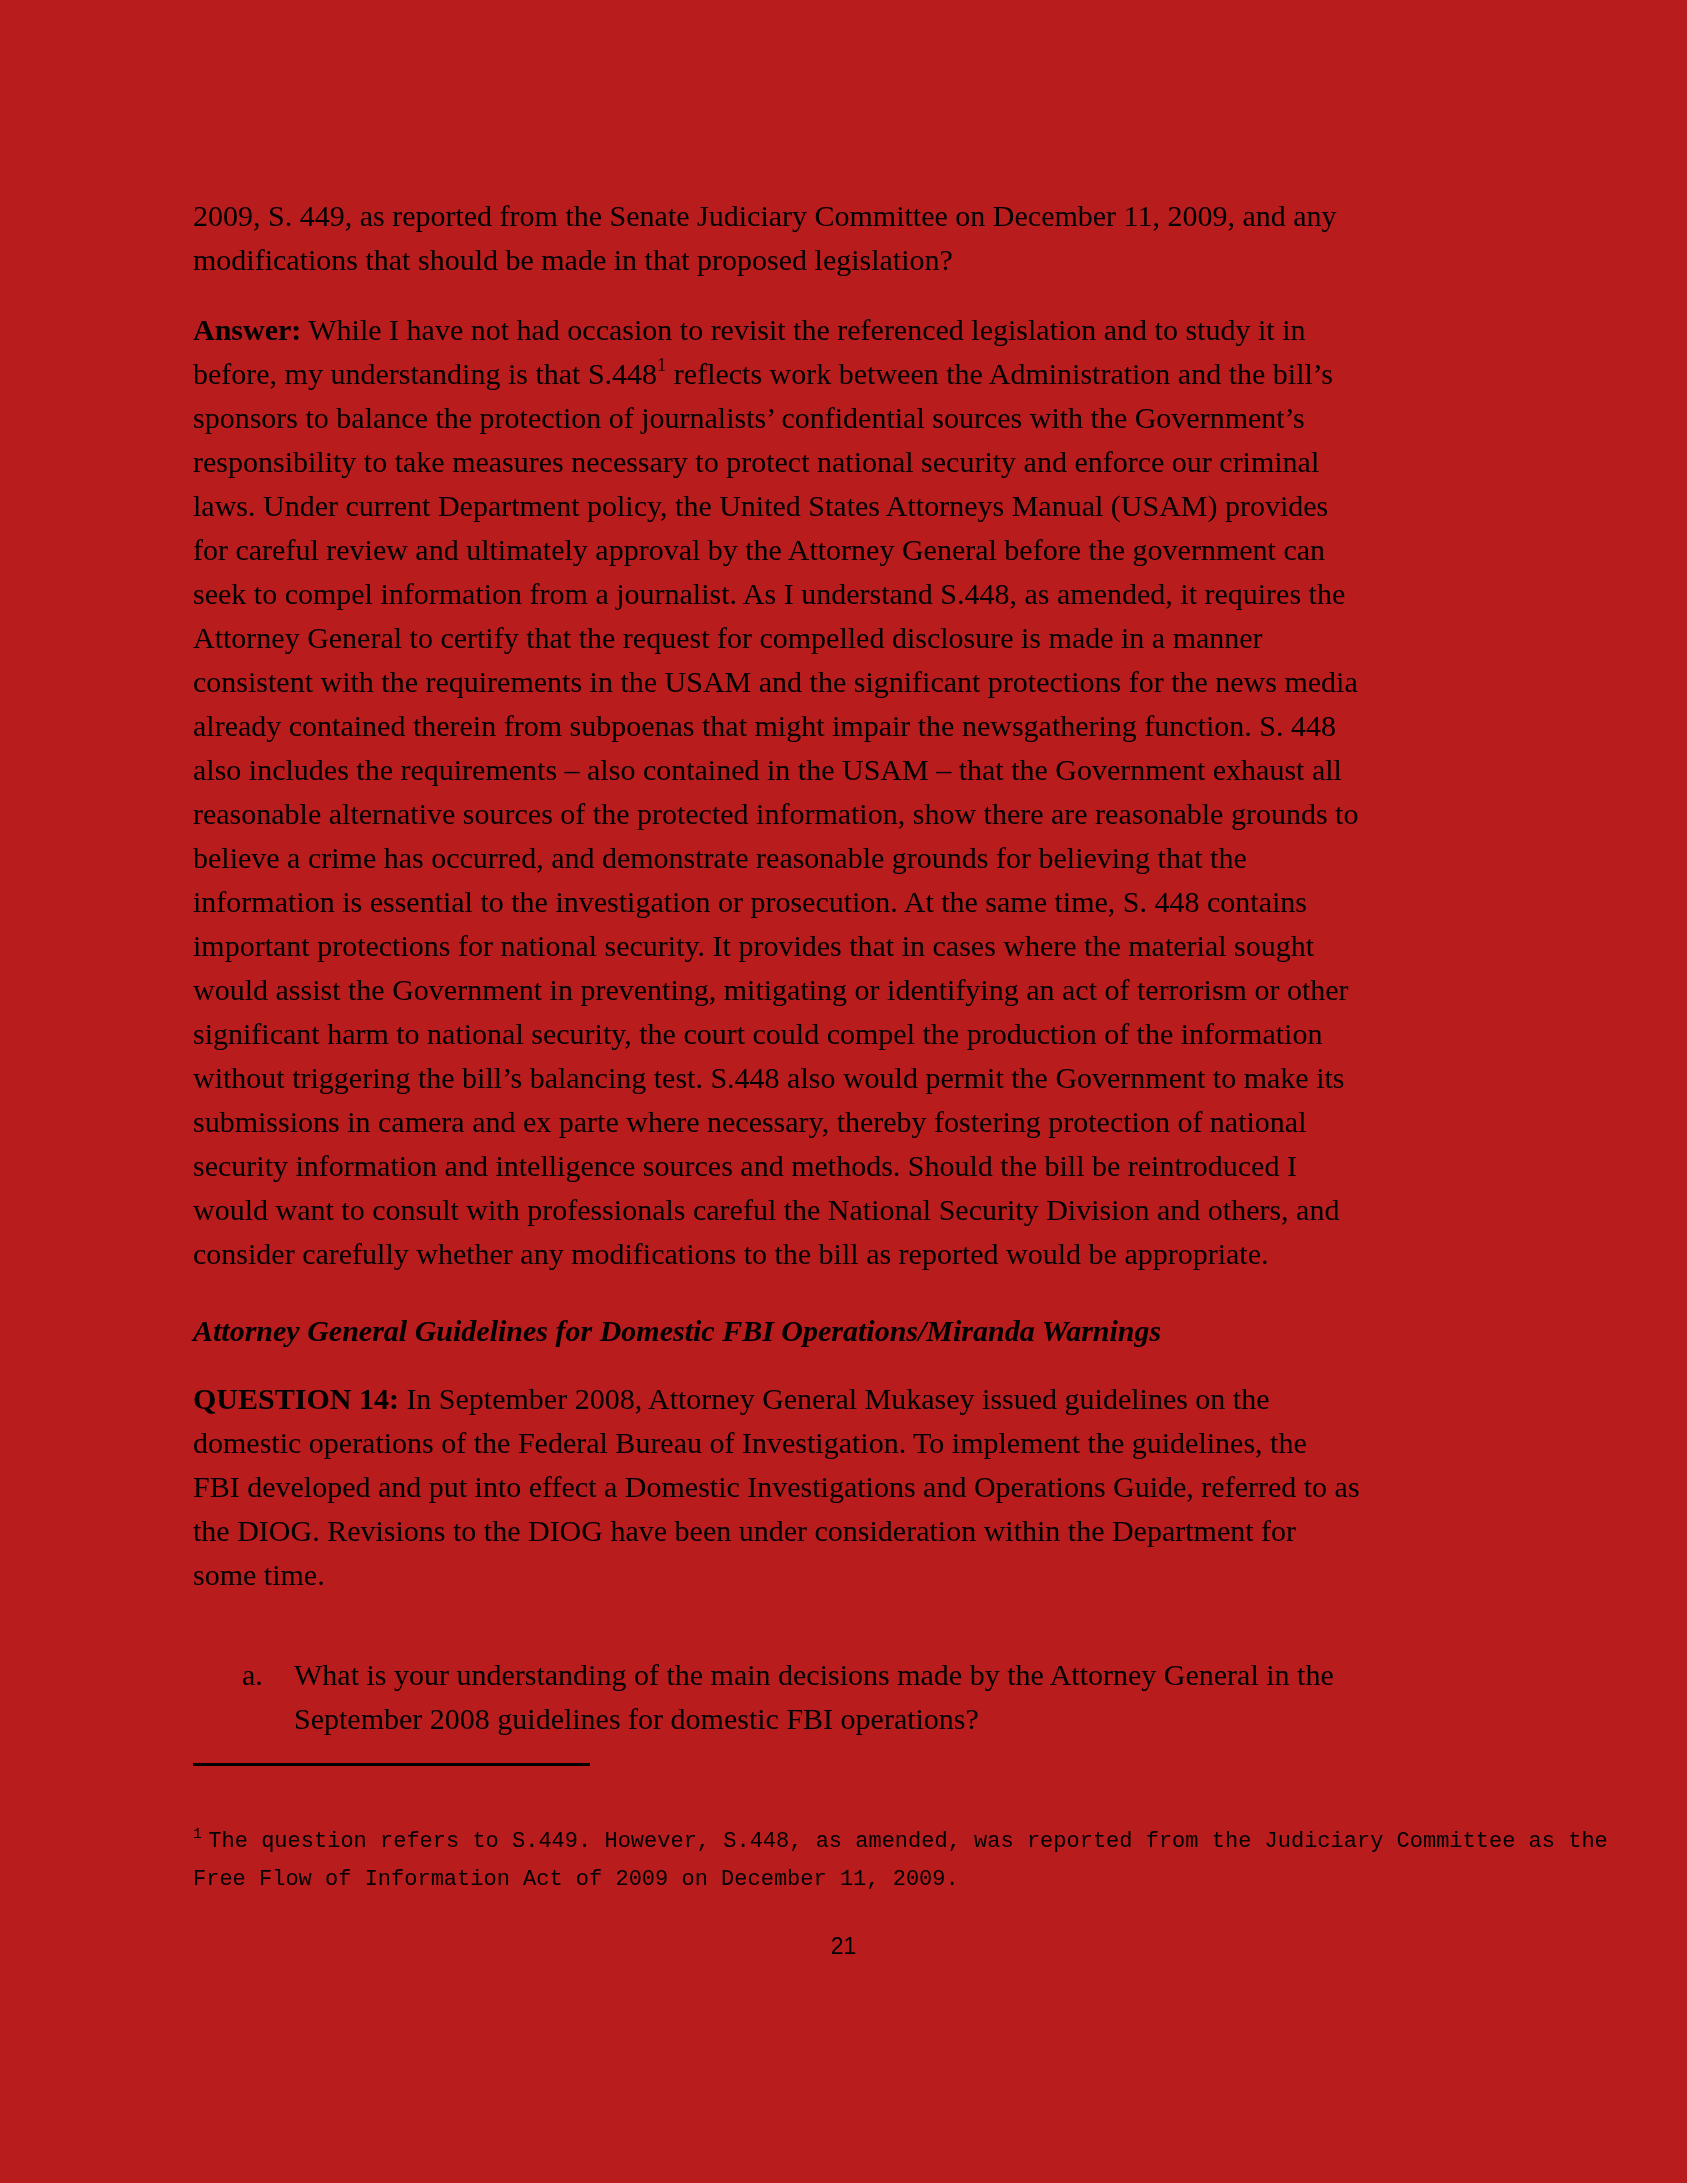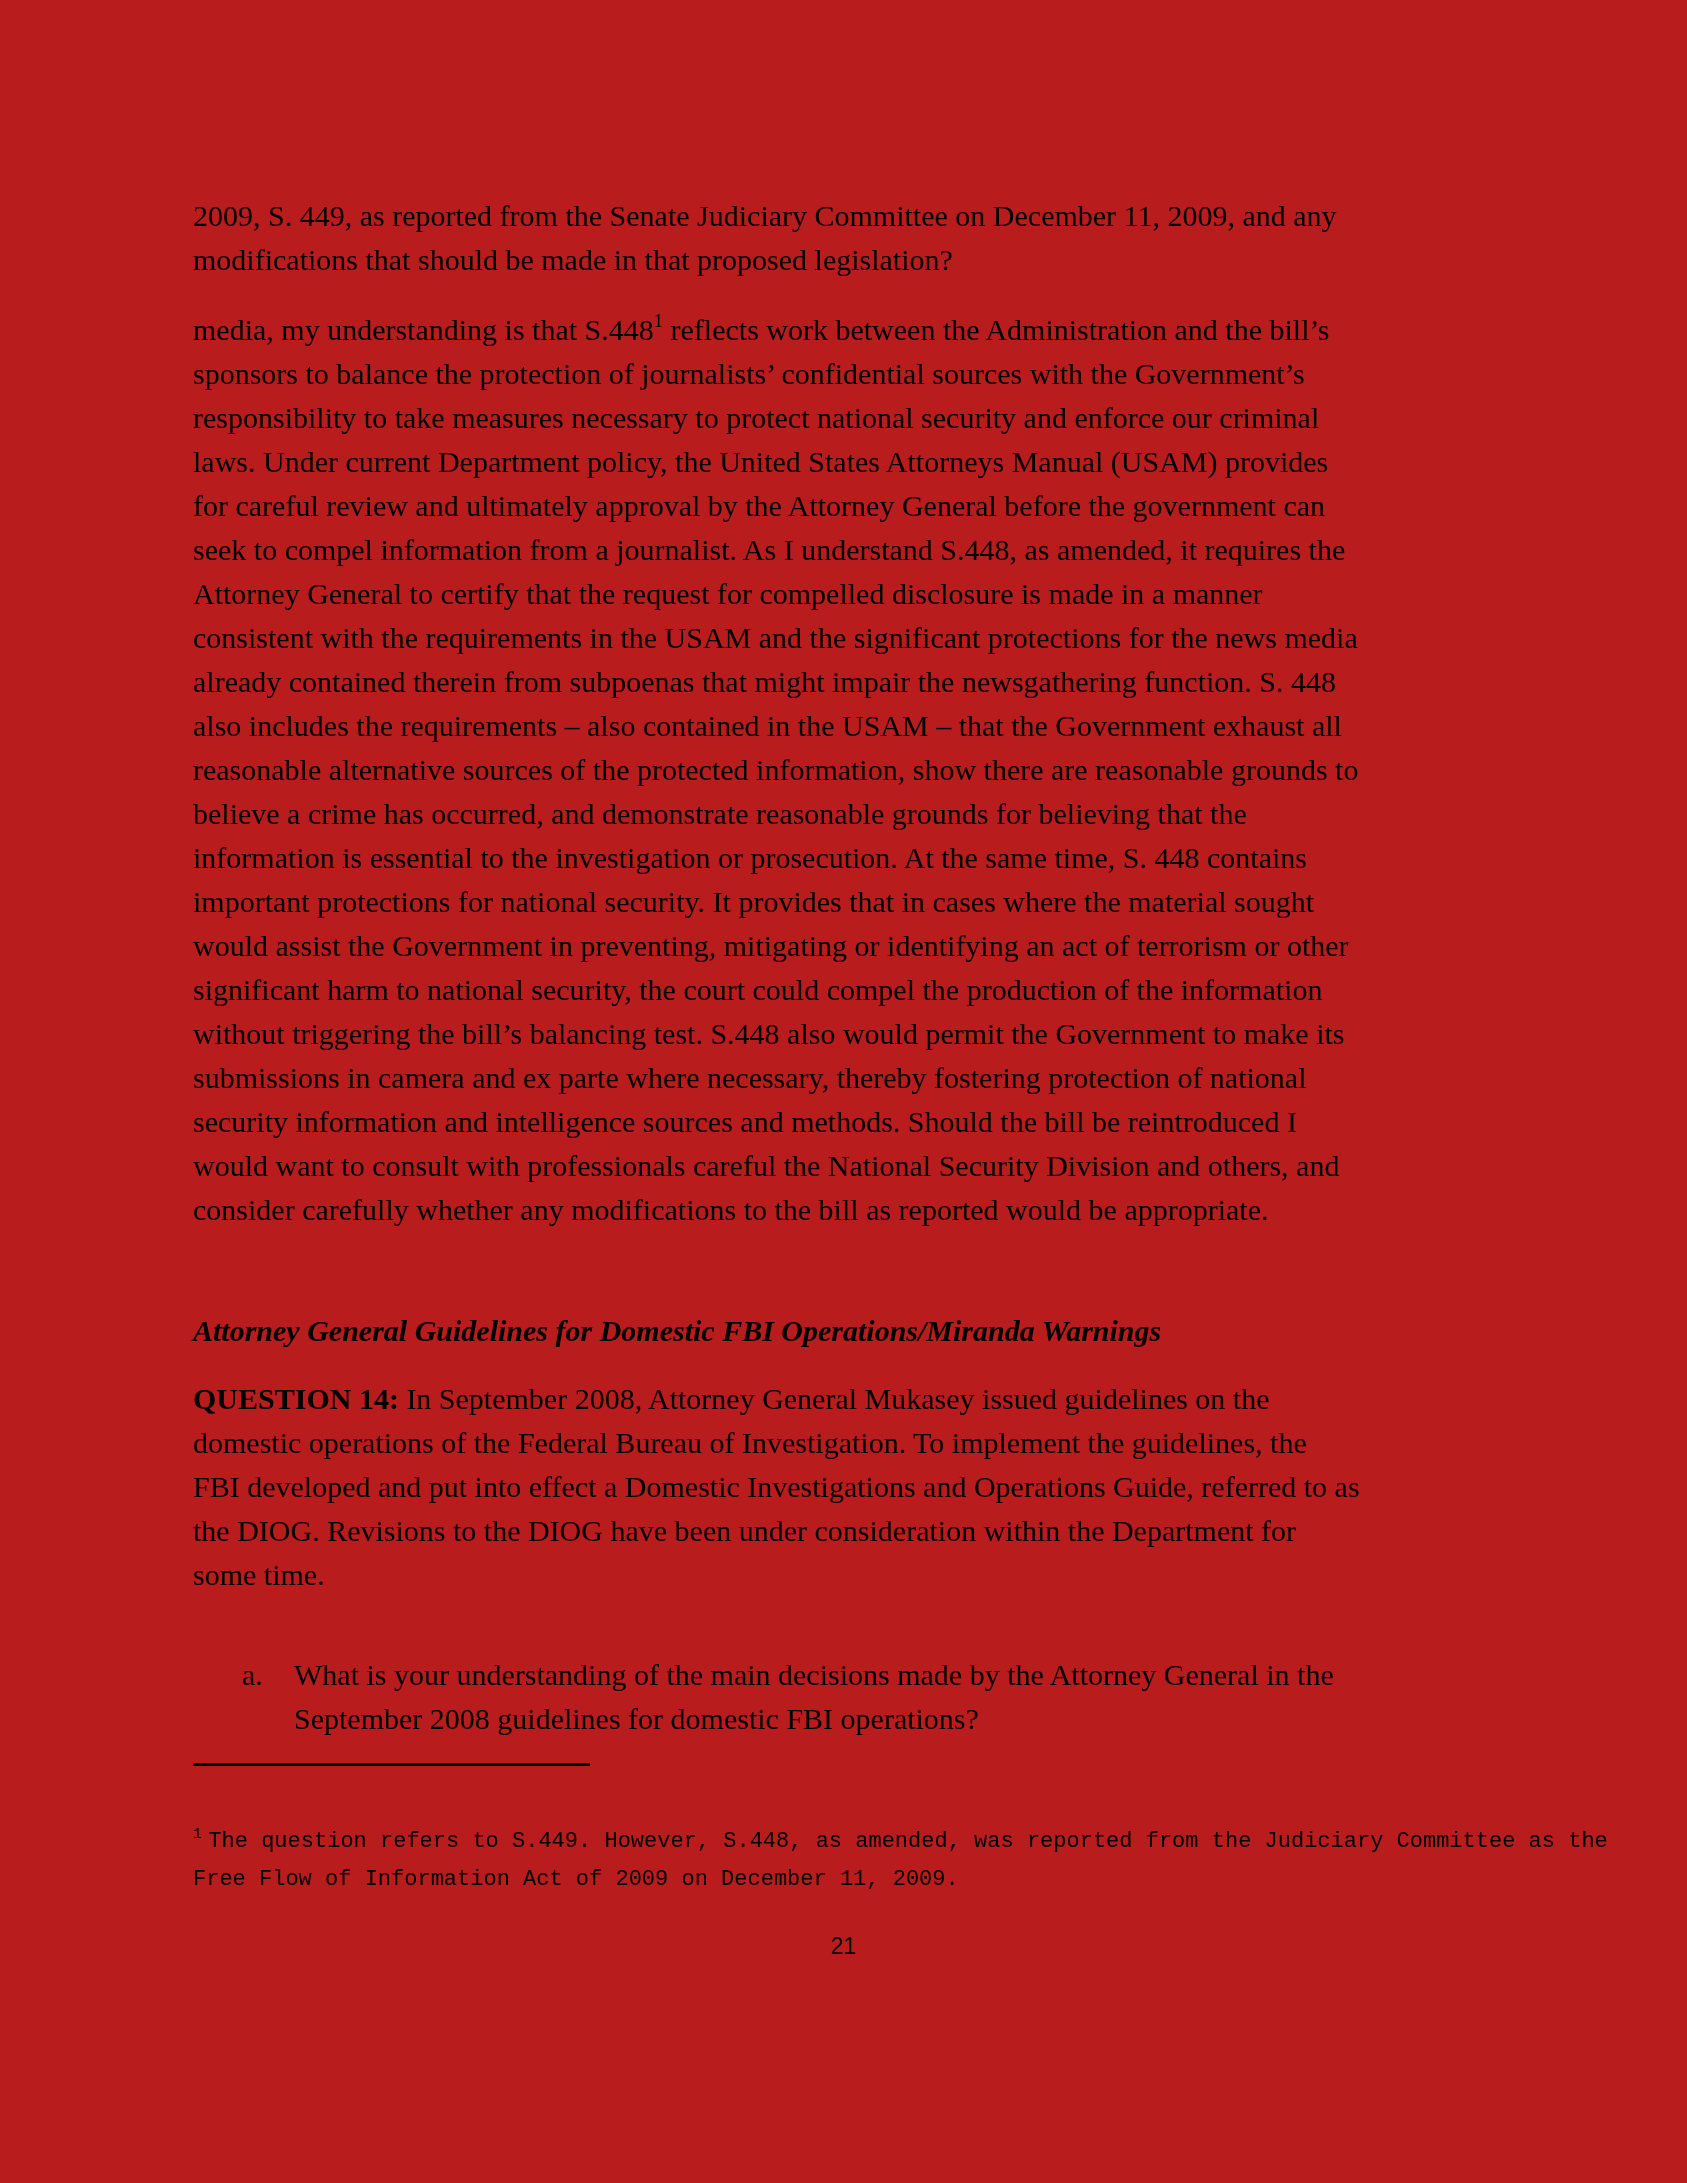--- a/index.html
+++ b/index.html
@@ -25,21 +25,22 @@
 <body>
 
 <div class="page">
 
   <div class="block serif" style="top: 194px;">
     <span class="l">2009, S. 449, as reported from the Senate Judiciary Committee on December 11, 2009, and any</span>
     <span class="l">modifications that should be made in that proposed legislation?</span>
   </div>
 
   <div class="block serif" style="top: 308px;">
-    <span class="l"><span>media, my understanding is that S.448</span><sup class="fn">1</sup><span> reflects work between the Administration and the bill’s</span></span>
+    <span class="l"><span class="bold">Answer:</span><span> While I have not had occasion to revisit the referenced legislation and to study it in</span></span>
+    <span class="l"><span>before, my understanding is that S.448</span><sup class="fn">1</sup><span> reflects work between the Administration and the bill’s</span></span>
     <span class="l">sponsors to balance the protection of journalists’ confidential sources with the Government’s</span>
     <span class="l">responsibility to take measures necessary to protect national security and enforce our criminal</span>
     <span class="l">laws.  Under current Department policy, the United States Attorneys Manual (USAM) provides</span>
     <span class="l">for careful review and ultimately approval by the Attorney General before the government can</span>
     <span class="l">seek to compel information from a journalist.  As I understand S.448, as amended, it requires the</span>
     <span class="l">Attorney General to certify that the request for compelled disclosure is made in a manner</span>
     <span class="l">consistent with the requirements in the USAM and the significant protections for the news media</span>
     <span class="l">already contained therein from subpoenas that might impair the newsgathering function.   S. 448</span>
     <span class="l">also includes the requirements – also contained in the USAM – that the Government exhaust all</span>
     <span class="l">reasonable alternative sources of the protected information, show there are reasonable grounds to</span>

